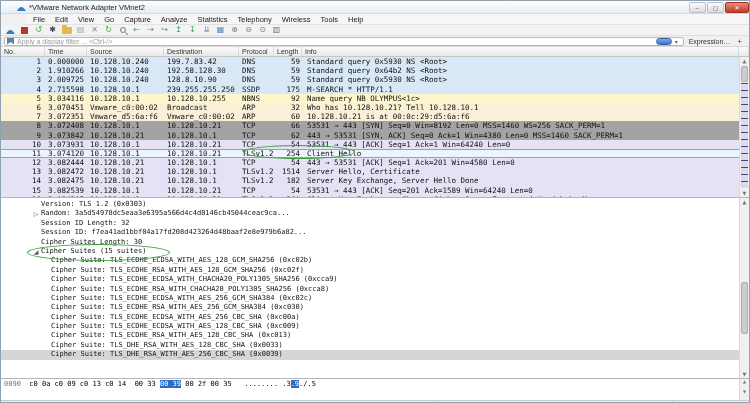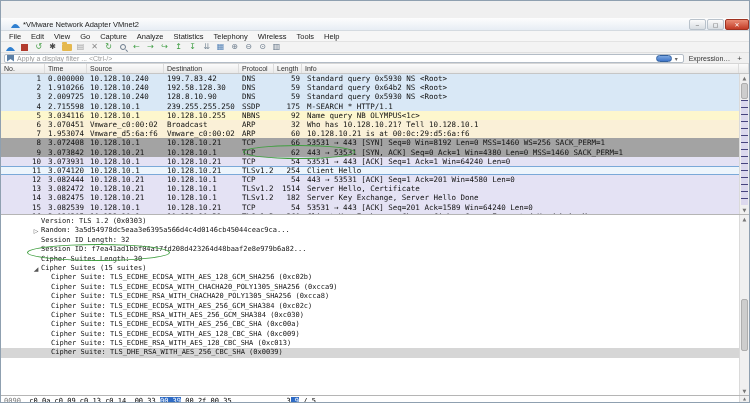--- a/index.html
+++ b/index.html
@@ -2,33 +2,33 @@
 <html><head>
 <meta charset="utf-8">
 <style>
   * { box-sizing: border-box; margin: 0; padding: 0; }
   html,body { width:750px; height:403px; background:#e8e8e8; }
   body { font-family:"Liberation Sans", sans-serif; }
   .window { position:relative; width:750px; height:403px; border:1px solid #8fa0b0;
             background:#f0f0f0; display:flex; flex-direction:column; overflow:hidden; }
 
   
-  .titlebar { height:13px; flex:0 0 13px; display:flex; align-items:center; padding-left:10px;
-              background:linear-gradient(#fdfdfd,#e7edf4); border-bottom:1px solid #d4dae0;margin-top:17px; }
+  .titlebar { height:13px; flex:0 0 13px; display:flex; align-items:center; padding-left:16px;
+              background:linear-gradient(#fdfdfd,#e7edf4); border-bottom:1px solid #d4dae0; }
   .logo { width:9px; height:8px; background:#2f7fd0; margin-right:3px;
           clip-path:path("M0,8 Q4,0 9,8 Z"); }
   .title { font-size:7.5px; color:#222; }
   .winbtns { margin-left:auto; display:flex; }
   .wb { width:17px; height:11px; font-size:6px; line-height:11px; text-align:center;
         color:#444; background:linear-gradient(#fbfbfb,#d8dde2); border:1px solid #b9c2cb; border-radius:2px; margin-left:1px; }
   .wb.close { background:linear-gradient(#e98b74,#c23b26); color:#fff; border-color:#9e3120; width:24px; }
 
   
   .menubar { height:11px; flex:0 0 11px; display:flex; align-items:center; background:#f6f6f6;
-             padding-left:3px; border-bottom:1px solid #e3e3e3; }
+             padding-left:3px; border-bottom:1px solid #e3e3e3;margin-left:24px; }
   .menu-item { font-size:7.5px; color:#1a1a1a; padding:0 5px; }
 
   
   .toolbar { height:11px; flex:0 0 11px; display:flex; align-items:center; gap:1px; background:#f3f3f3;
              padding-left:3px; border-bottom:1px solid #e0e0e0; font-family:"DejaVu Sans", sans-serif; }
   .tb-btn { width:13px; height:11px; display:flex; align-items:center; justify-content:center; }
   .tb-g { font-size:8px; line-height:8px; }
   .ic-fin { width:9px; height:8px; clip-path:path("M0,8 Q4,0 9,8 Z"); }
   .ic-square { width:7px; height:7px; }
   .ic-folder { width:10px; height:7px; border-radius:1px; position:relative; }
@@ -284,21 +284,21 @@
           <span class="c-no">6</span>
           <span class="c-time">3.070451</span>
           <span class="c-src">Vmware_c0:00:02</span>
           <span class="c-dst">Broadcast</span>
           <span class="c-proto">ARP</span>
           <span class="c-len">32</span>
           <span class="c-info">Who has 10.128.10.21? Tell 10.128.10.1</span>
         </div>
         <div class="prow r-arp">
           <span class="c-no">7</span>
-          <span class="c-time">1.953074</span>
+          <span class="c-time">3.072351</span>
           <span class="c-src">Vmware_d5:6a:f6</span>
           <span class="c-dst">Vmware_c0:00:02</span>
           <span class="c-proto">ARP</span>
           <span class="c-len">60</span>
           <span class="c-info">10.128.10.21 is at 00:0c:29:d5:6a:f6</span>
         </div>
         <div class="prow r-synfin">
           <span class="c-no">8</span>
           <span class="c-time">3.072408</span>
           <span class="c-src">10.128.10.1</span>
@@ -419,20 +419,24 @@
           <span class="pad0"></span>
           <span class="exp">◢</span>
           <span class="dcontent circled">Cipher Suites (15 suites)</span>
         </div>
         <div class="dline">
           <span class="pad1"></span>
           <span class="dcontent">Cipher Suite: TLS_ECDHE_ECDSA_WITH_AES_128_GCM_SHA256 (0xc02b)</span>
         </div>
         <div class="dline">
           <span class="pad1"></span>
+          <span class="dcontent">Cipher Suite: TLS_ECDHE_RSA_WITH_AES_128_GCM_SHA256 (0xc02f)</span>
+        </div>
+        <div class="dline">
+          <span class="pad1"></span>
           <span class="dcontent">Cipher Suite: TLS_ECDHE_ECDSA_WITH_CHACHA20_POLY1305_SHA256 (0xcca9)</span>
         </div>
         <div class="dline">
           <span class="pad1"></span>
           <span class="dcontent">Cipher Suite: TLS_ECDHE_RSA_WITH_CHACHA20_POLY1305_SHA256 (0xcca8)</span>
         </div>
         <div class="dline">
           <span class="pad1"></span>
           <span class="dcontent">Cipher Suite: TLS_ECDHE_ECDSA_WITH_AES_256_GCM_SHA384 (0xc02c)</span>
         </div>
@@ -444,20 +448,24 @@
           <span class="pad1"></span>
           <span class="dcontent">Cipher Suite: TLS_ECDHE_ECDSA_WITH_AES_256_CBC_SHA (0xc00a)</span>
         </div>
         <div class="dline">
           <span class="pad1"></span>
           <span class="dcontent">Cipher Suite: TLS_ECDHE_ECDSA_WITH_AES_128_CBC_SHA (0xc009)</span>
         </div>
         <div class="dline">
           <span class="pad1"></span>
           <span class="dcontent">Cipher Suite: TLS_ECDHE_RSA_WITH_AES_128_CBC_SHA (0xc013)</span>
+        </div>
+        <div class="dline">
+          <span class="pad1"></span>
+          <span class="dcontent">Cipher Suite: TLS_DHE_RSA_WITH_AES_128_CBC_SHA (0x0033)</span>
         </div>
         <div class="dline dsel">
           <span class="pad1"></span>
           <span class="dcontent">Cipher Suite: TLS_DHE_RSA_WITH_AES_256_CBC_SHA (0x0039)</span>
         </div>
         <div class="dline">
           <span class="pad1"></span>
         </div>
       </div>
     <div class="vscroll">

